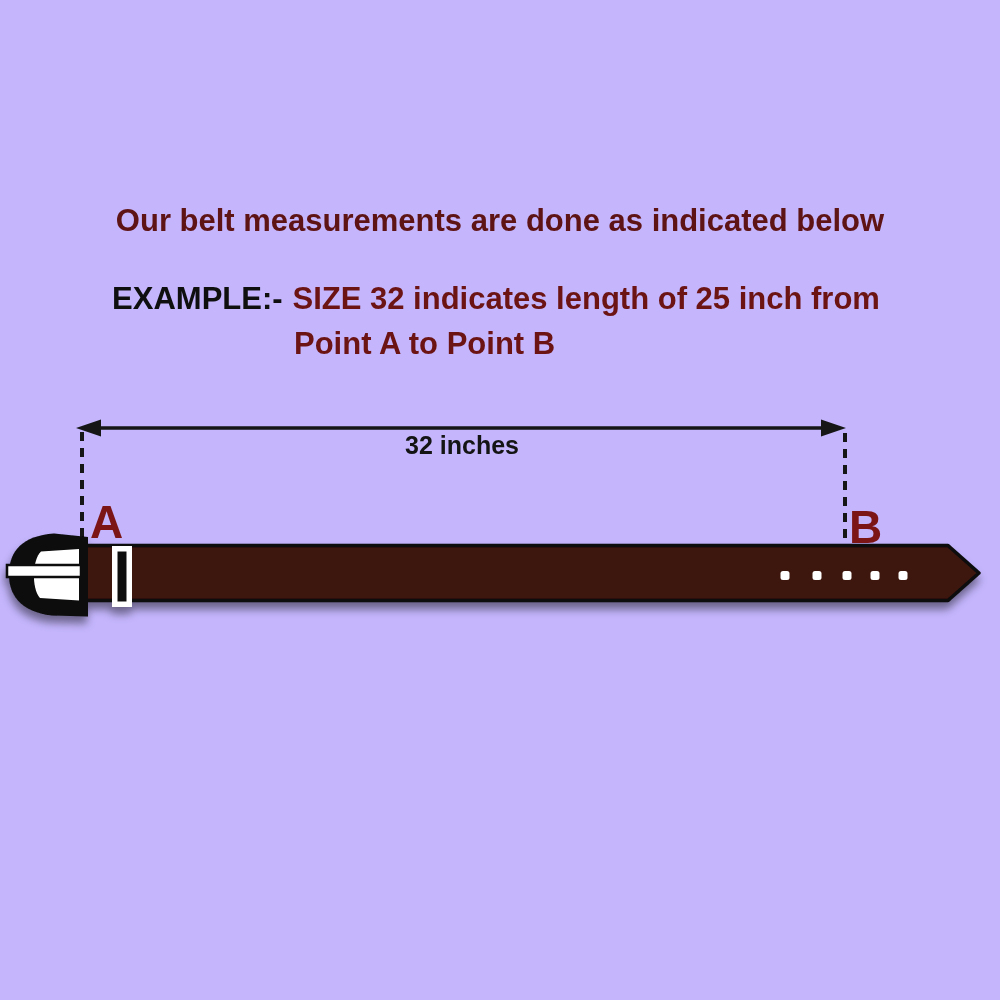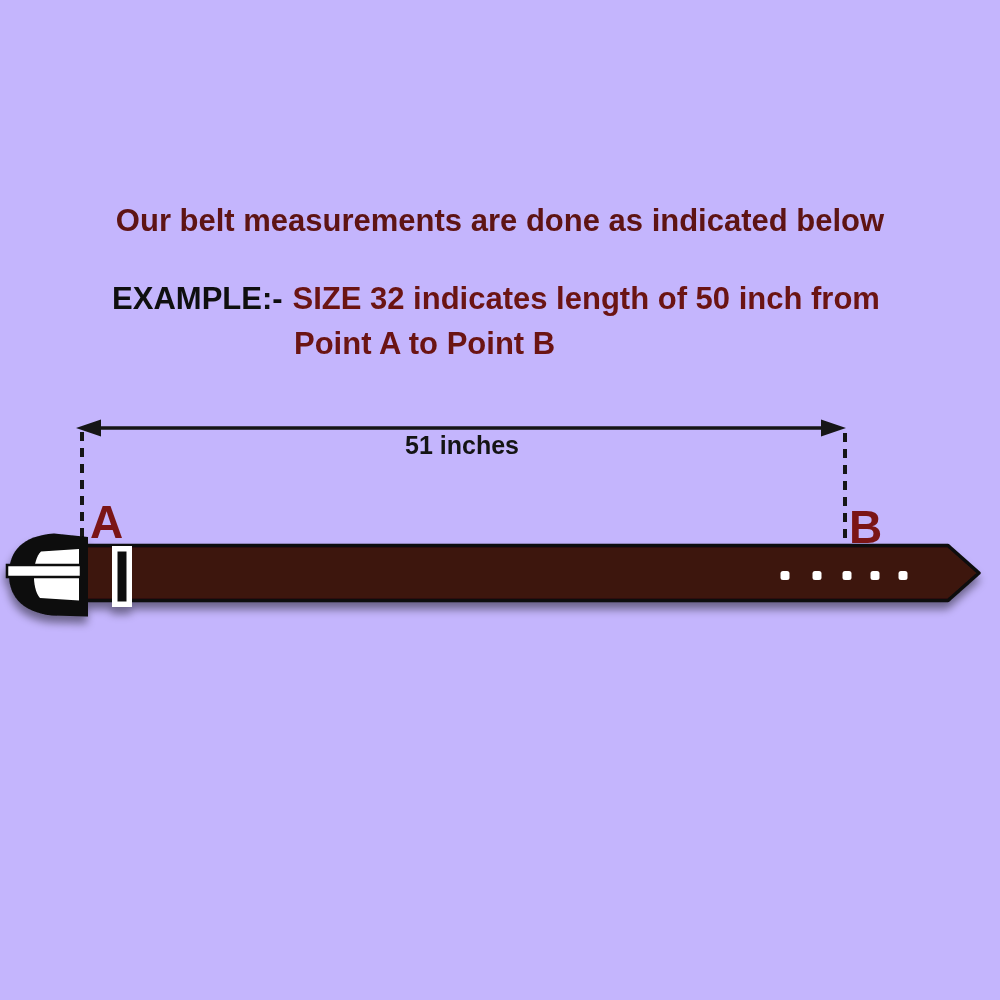--- a/index.html
+++ b/index.html
@@ -84,21 +84,21 @@
   .point-b { left: 849px; top: 504px; }
 </style>
 </head>
 <body>
 
 <div class="canvas">
 
   <div class="heading">Our belt measurements are done as indicated below</div>
 
   <div class="example-line1">
-    <span class="ex-prefix">EXAMPLE:-</span><span class="ex-rest">SIZE 32 indicates length of 50 inch from</span>
+    <span class="ex-prefix">EXAMPLE:-</span><span class="ex-rest">SIZE 32 indicates length of 25 inch from</span>
   </div>
 
   <div class="example-line2">Point A to Point B</div>
 
   <svg class="diagram-svg" viewBox="0 0 1000 260" xmlns="http://www.w3.org/2000/svg">
 
     <defs>
       <filter id="beltShadow" x="-10%" y="-20%" width="120%" height="160%">
         <feDropShadow dx="-1" dy="7" stdDeviation="4" flood-color="#000000" flood-opacity="0.45"></feDropShadow>
       </filter>
@@ -132,19 +132,19 @@
         <rect x="780.5" y="171" width="9" height="9" rx="2.5" fill="#ffffff"></rect>
         <rect x="812.5" y="171" width="9" height="9" rx="2.5" fill="#ffffff"></rect>
         <rect x="842.5" y="171" width="9" height="9" rx="2.5" fill="#ffffff"></rect>
         <rect x="870.5" y="171" width="9" height="9" rx="2.5" fill="#ffffff"></rect>
         <rect x="898.5" y="171" width="9" height="9" rx="2.5" fill="#ffffff"></rect>
       </g>
 
     </g>
   </svg>
 
-  <div class="dim-label">51 inches</div>
+  <div class="dim-label">32 inches</div>
 
   <div class="point-label point-a">A</div>
 
   <div class="point-label point-b">B</div>
 
 </div>
 
 </body></html>

